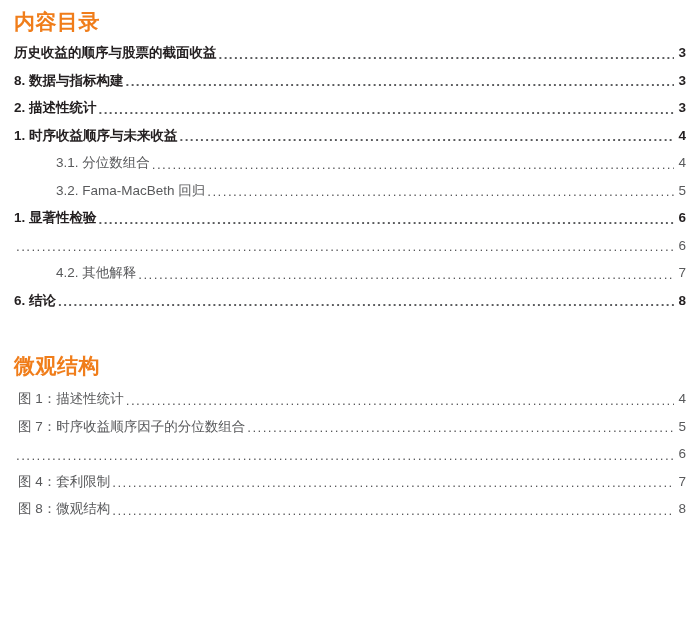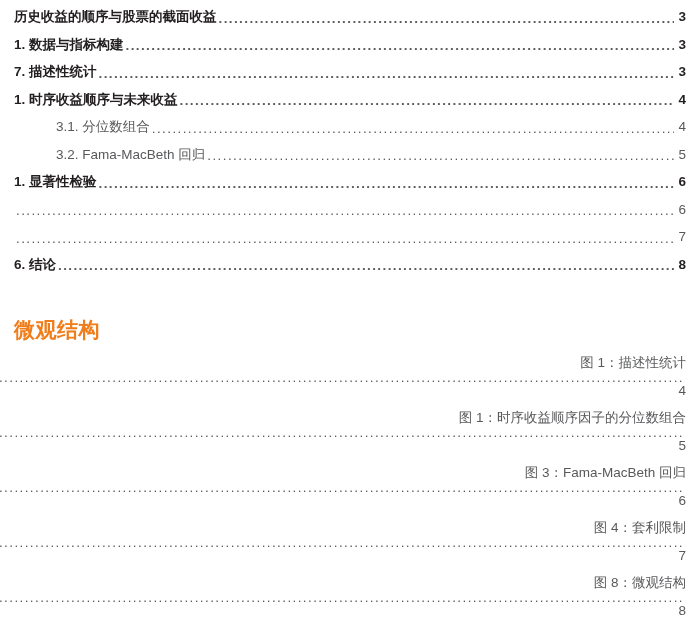--- a/index.html
+++ b/index.html
@@ -89,56 +89,56 @@
 
   .lvl-2 {
     color: #58595b;
     font-weight: normal;
   }
   .lvl-2 .toc-label { padding-left: 42px; }
   .lvl-2 .toc-page { color: #58595b; }
 
   .fig-row {
     color: #58595b;
-    flex-direction: column;
   }
   .fig-row .toc-label { padding-left: 4px; }
   .fig-row .toc-page { color: #58595b; }
 
   .row-gap { height: 13px; }
   .block-gap-1 { height: 10px; }
   .block-gap-2 { height: 12px; }
   .big-gap { height: 44px; }
 </style>
 </head>
 <body>
 
 <div class="page">
 
+  <h1 class="section-title toc-title-1">内容目录</h1>
 
   <div class="block-gap-1"></div>
 
   <ul class="toc-list">
 
     <li class="toc-row lvl-h">
       <span class="toc-label">历史收益的顺序与股票的截面收益</span>
       <span class="toc-dots"></span>
       <span class="toc-page">3</span>
     </li>
     <li class="row-gap"></li>
 
     <li class="toc-row lvl-1">
-      <span class="toc-label">1. 数据与指标构建</span>
+      <span class="toc-label">8. 数据与指标构建</span>
       <span class="toc-dots"></span>
       <span class="toc-page">3</span>
     </li>
     <li class="row-gap"></li>
 
     <li class="toc-row lvl-1">
-      <span class="toc-label">7. 描述性统计</span>
+      <span class="toc-label">2. 描述性统计</span>
       <span class="toc-dots"></span>
       <span class="toc-page">3</span>
     </li>
     <li class="row-gap"></li>
 
     <li class="toc-row lvl-1">
       <span class="toc-label">1. 时序收益顺序与未来收益</span>
       <span class="toc-dots"></span>
       <span class="toc-page">4</span>
     </li>
@@ -165,20 +165,21 @@
     </li>
     <li class="row-gap"></li>
 
     <li class="toc-row lvl-2">
       <span class="toc-dots"></span>
       <span class="toc-page">6</span>
     </li>
     <li class="row-gap"></li>
 
     <li class="toc-row lvl-2">
+      <span class="toc-label">4.2. 其他解释</span>
       <span class="toc-dots"></span>
       <span class="toc-page">7</span>
     </li>
     <li class="row-gap"></li>
 
     <li class="toc-row lvl-1">
       <span class="toc-label">6. 结论</span>
       <span class="toc-dots"></span>
       <span class="toc-page">8</span>
     </li>
@@ -194,28 +195,27 @@
   <ul class="toc-list">
 
     <li class="toc-row fig-row">
       <span class="toc-label">图 1：描述性统计</span>
       <span class="toc-dots"></span>
       <span class="toc-page">4</span>
     </li>
     <li class="row-gap"></li>
 
     <li class="toc-row fig-row">
-      <span class="toc-label">图 1：时序收益顺序因子的分位数组合</span>
+      <span class="toc-label">图 7：时序收益顺序因子的分位数组合</span>
       <span class="toc-dots"></span>
       <span class="toc-page">5</span>
     </li>
     <li class="row-gap"></li>
 
     <li class="toc-row fig-row">
-      <span class="toc-label">图 3：Fama-MacBeth 回归</span>
       <span class="toc-dots"></span>
       <span class="toc-page">6</span>
     </li>
     <li class="row-gap"></li>
 
     <li class="toc-row fig-row">
       <span class="toc-label">图 4：套利限制</span>
       <span class="toc-dots"></span>
       <span class="toc-page">7</span>
     </li>

